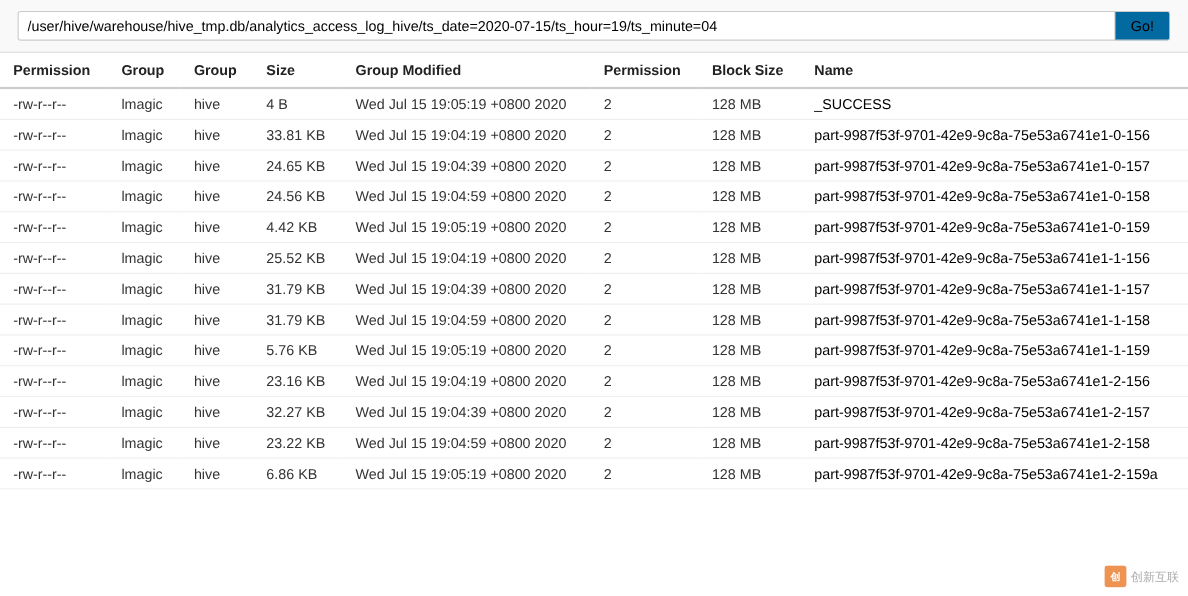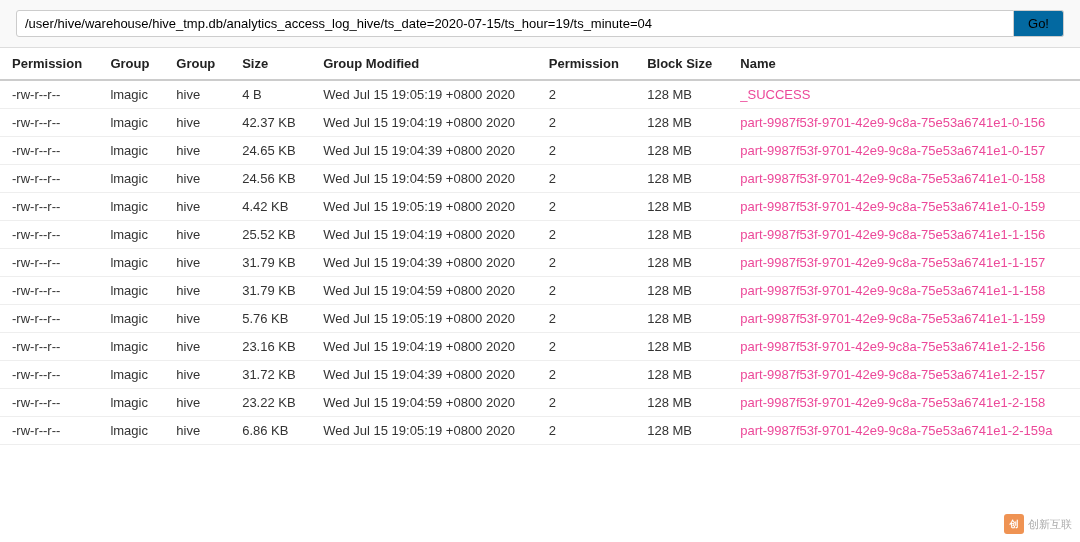--- a/index.html
+++ b/index.html
@@ -47,21 +47,21 @@
       font-weight: 600;
       color: #222;
       white-space: nowrap;
     }
     td {
       padding: 6px 12px;
       border-bottom: 1px solid #eee;
       white-space: nowrap;
     }
     .link {
-      color: #ec4899;
+      color: #000000;
       text-decoration: none;
     }
     .watermark {
       position: fixed;
       bottom: 8px;
       right: 8px;
       opacity: 0.7;
       font-size: 11px;
       color: #888;
       display: flex;
@@ -110,21 +110,21 @@
         <td>4 B</td>
         <td>Wed Jul 15 19:05:19 +0800 2020</td>
         <td>2</td>
         <td>128 MB</td>
         <td><a class="link" href="#">_SUCCESS</a></td>
       </tr>
       <tr>
         <td>-rw-r--r--</td>
         <td>lmagic</td>
         <td>hive</td>
-        <td>42.37 KB</td>
+        <td>33.81 KB</td>
         <td>Wed Jul 15 19:04:19 +0800 2020</td>
         <td>2</td>
         <td>128 MB</td>
         <td><a class="link" href="#">part-9987f53f-9701-42e9-9c8a-75e53a6741e1-0-156</a></td>
       </tr>
       <tr>
         <td>-rw-r--r--</td>
         <td>lmagic</td>
         <td>hive</td>
         <td>24.65 KB</td>
@@ -200,21 +200,21 @@
         <td>23.16 KB</td>
         <td>Wed Jul 15 19:04:19 +0800 2020</td>
         <td>2</td>
         <td>128 MB</td>
         <td><a class="link" href="#">part-9987f53f-9701-42e9-9c8a-75e53a6741e1-2-156</a></td>
       </tr>
       <tr>
         <td>-rw-r--r--</td>
         <td>lmagic</td>
         <td>hive</td>
-        <td>31.72 KB</td>
+        <td>32.27 KB</td>
         <td>Wed Jul 15 19:04:39 +0800 2020</td>
         <td>2</td>
         <td>128 MB</td>
         <td><a class="link" href="#">part-9987f53f-9701-42e9-9c8a-75e53a6741e1-2-157</a></td>
       </tr>
       <tr>
         <td>-rw-r--r--</td>
         <td>lmagic</td>
         <td>hive</td>
         <td>23.22 KB</td>

